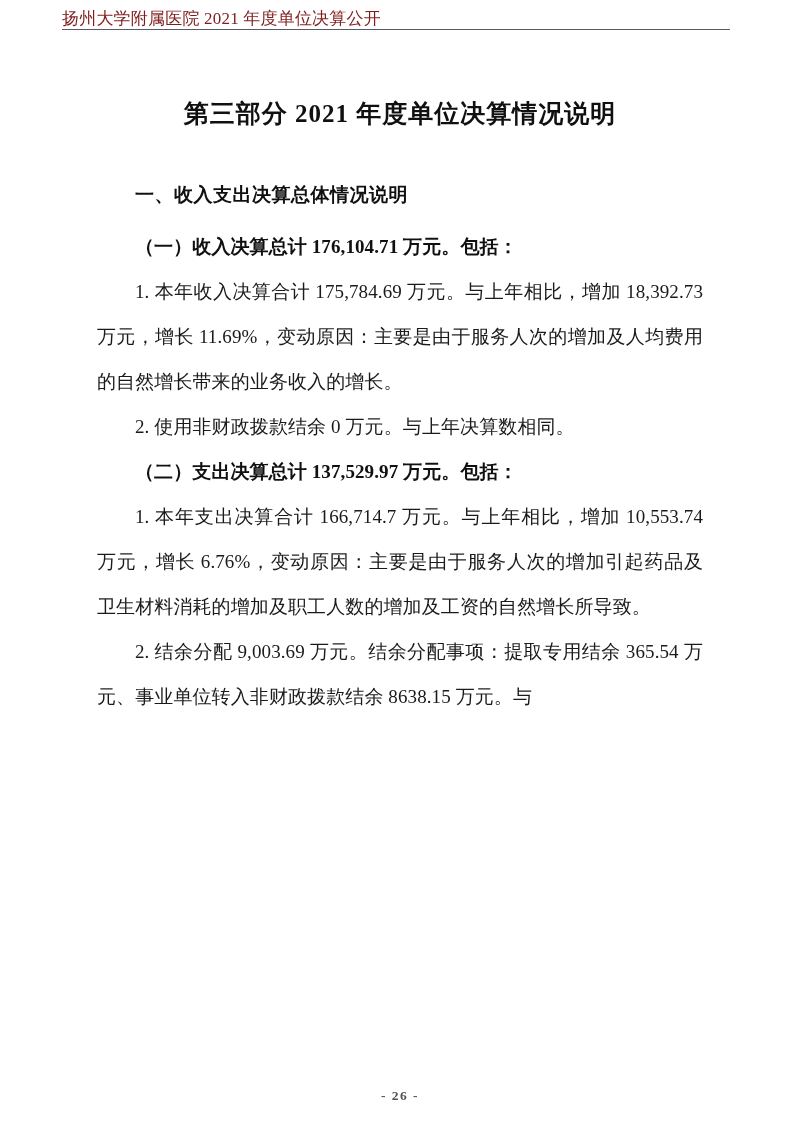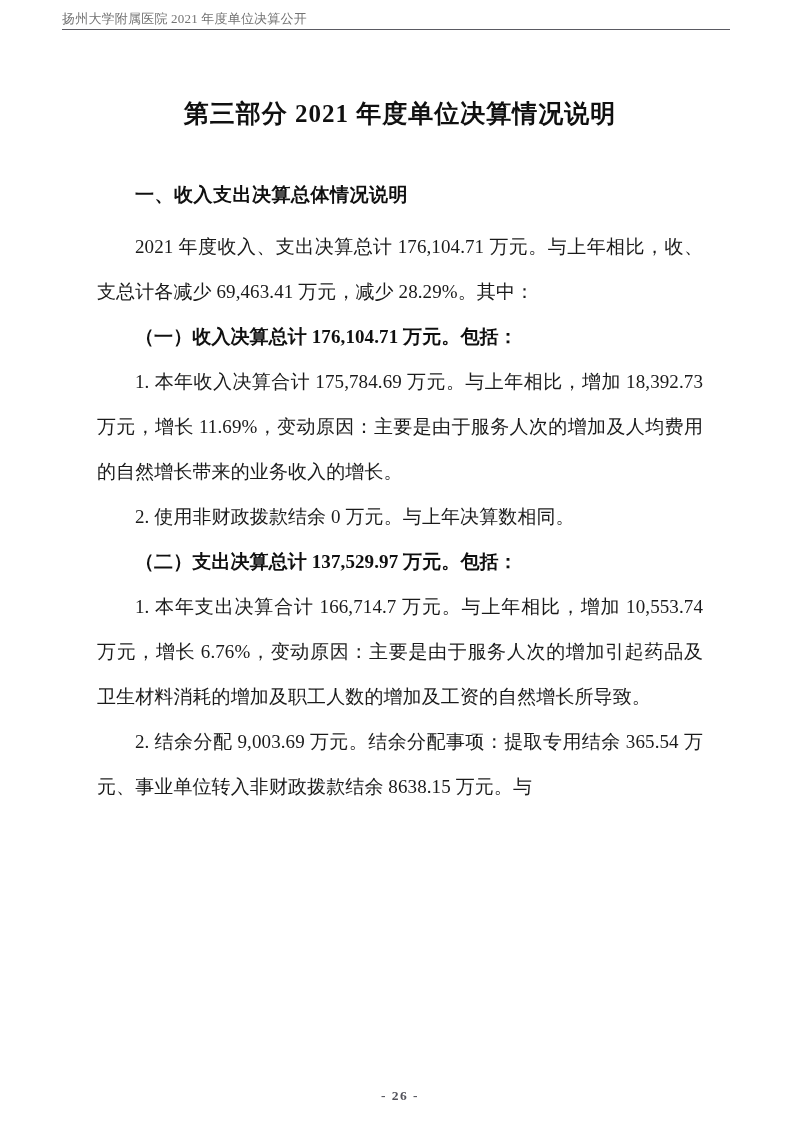--- a/index.html
+++ b/index.html
@@ -24,23 +24,23 @@
 
   
   .doc-header {
     position: absolute;
     left: 62px;
     top: 9px;
     width: 668px;
     height: 22px;
   }
   .doc-header-text {
-    font-size: 13px;
+    font-size: 17px;
     line-height: 19px;
-    color: #737373;
+    color: #7f1d1d;
     letter-spacing: 0.2px;
     white-space: nowrap;
   }
   .doc-header-rule {
     position: absolute;
     left: 0;
     top: 20px;
     width: 668px;
     height: 0;
     border-top: 1.3px solid #5a5a62;
@@ -117,21 +117,20 @@
     <div class="doc-header-text">扬州大学附属医院 2021 年度单位决算公开</div>
     <div class="doc-header-rule"></div>
   </div>
 
   <div class="content">
 
     <h1 class="doc-title">第三部分 2021 年度单位决算情况说明</h1>
 
     <h2 class="section-heading">一、收入支出决算总体情况说明</h2>
 
-    <p class="para">2021 年度收入、支出决算总计 176,104.71 万元。与上年相比，收、支总计各减少 69,463.41 万元，减少 28.29%。其中：</p>
 
     <p class="para sub-bold">（一）收入决算总计 176,104.71 万元。包括：</p>
 
     <p class="para">1. 本年收入决算合计 175,784.69 万元。与上年相比，增加 18,392.73 万元，增长 11.69%，变动原因：主要是由于服务人次的增加及人均费用的自然增长带来的业务收入的增长。</p>
 
     <p class="para">2. 使用非财政拨款结余 0 万元。与上年决算数相同。</p>
 
 
     <p class="para sub-bold">（二）支出决算总计 137,529.97 万元。包括：</p>
 

